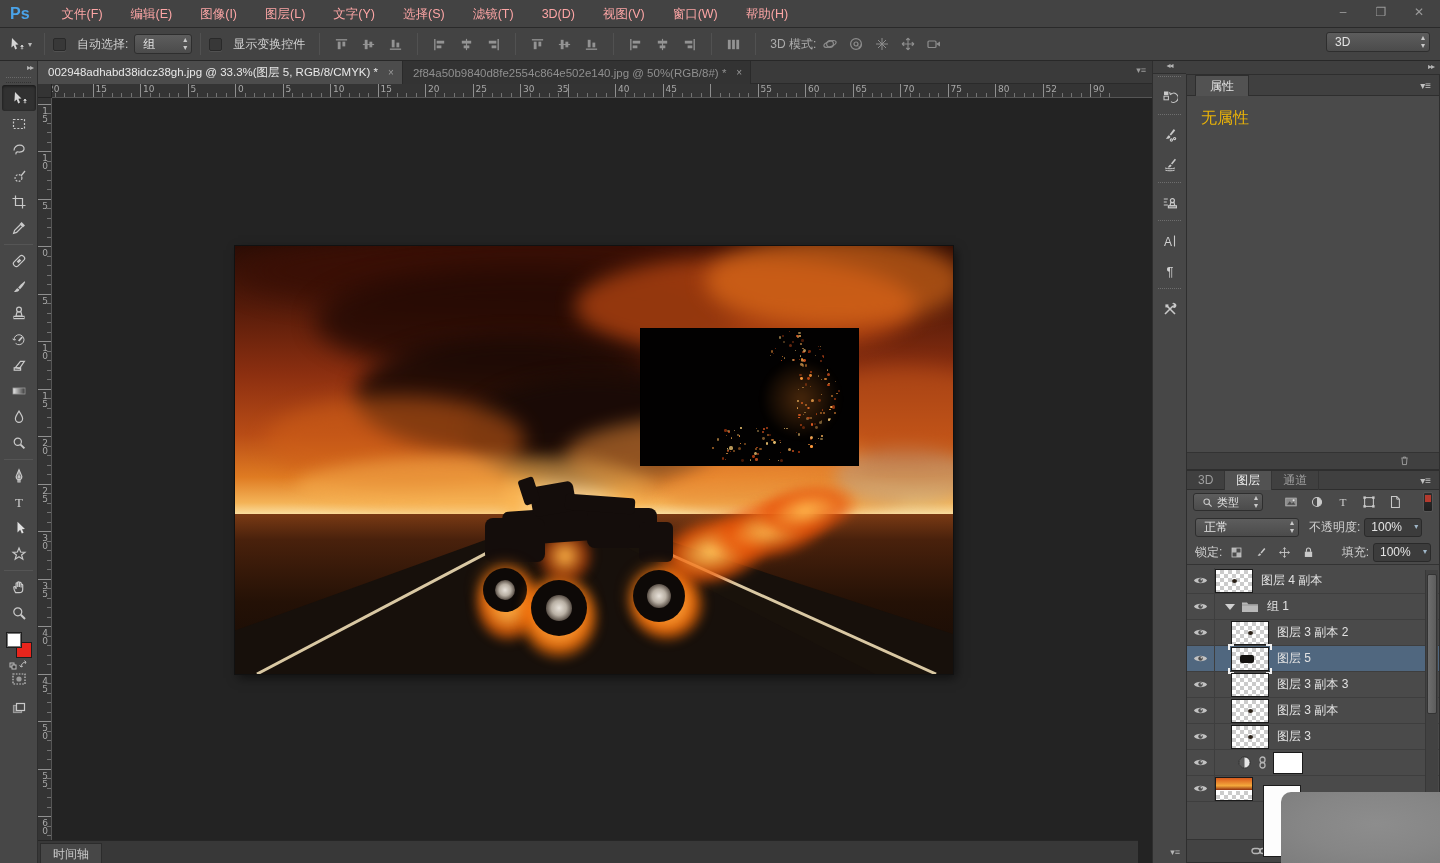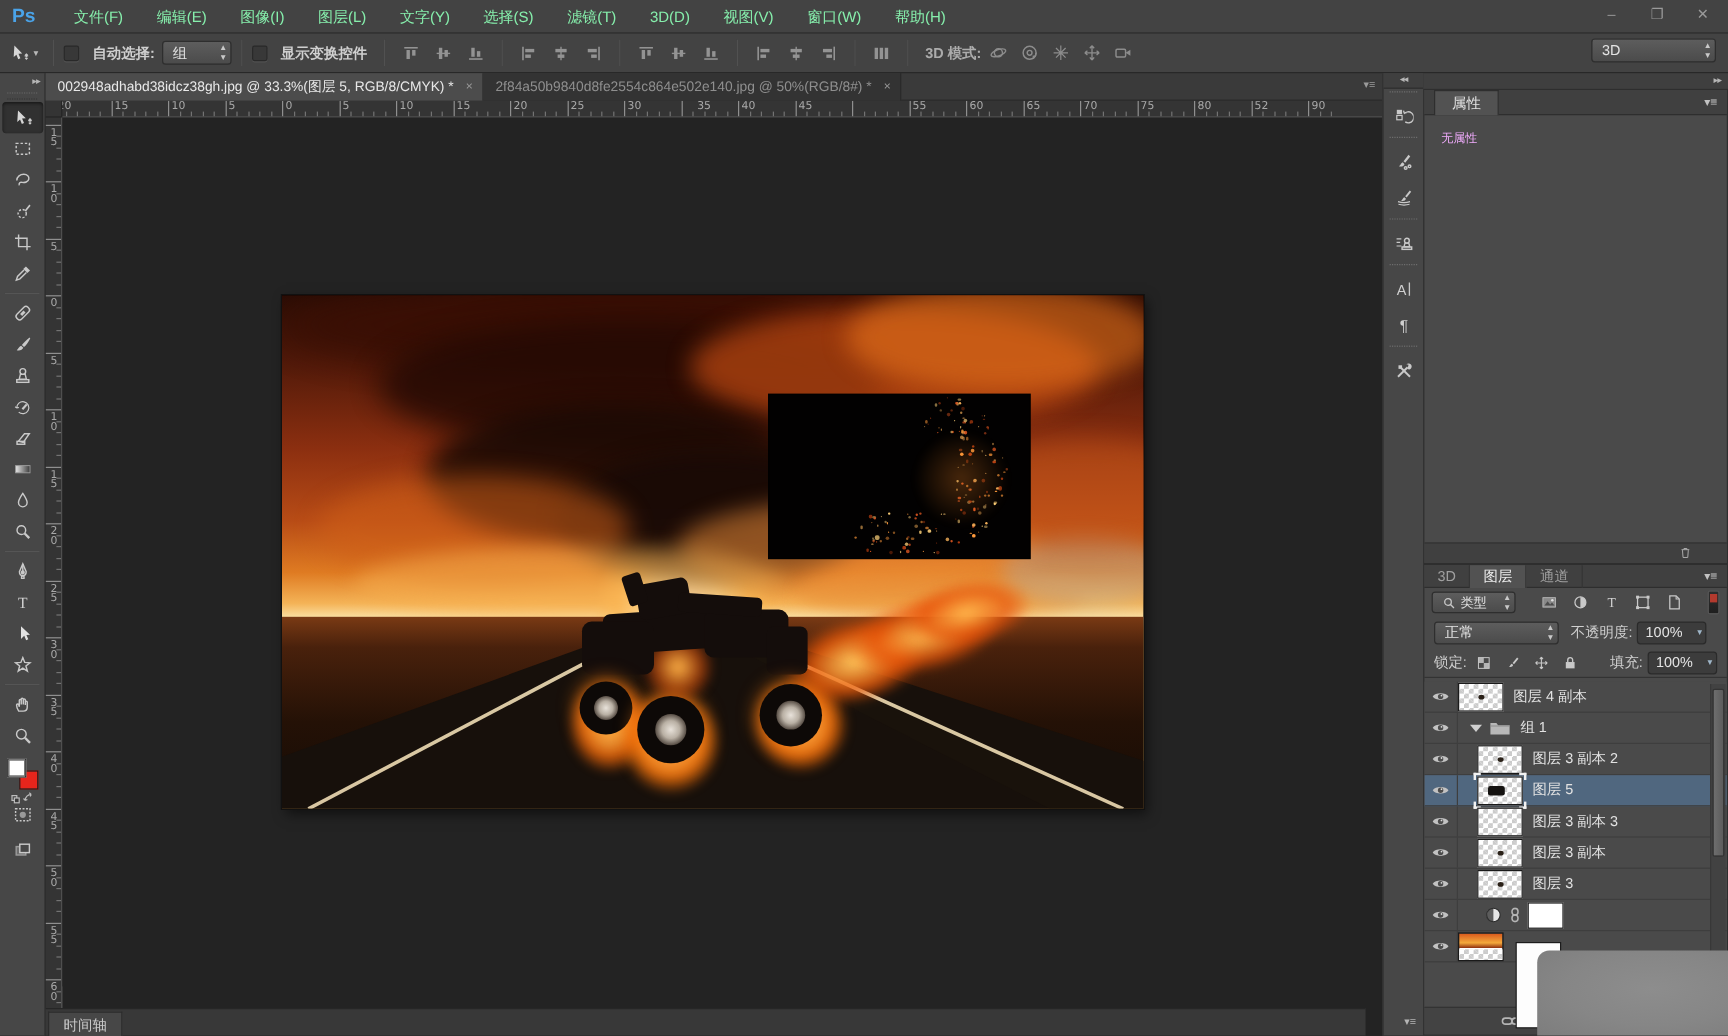--- a/index.html
+++ b/index.html
@@ -4,34 +4,34 @@
 <style>
   * { margin:0; padding:0; box-sizing:border-box; }
   html,body { width:1440px; height:863px; overflow:hidden; background:#282828;
     font-family:"Liberation Sans","DejaVu Sans",sans-serif; font-size:12px; color:#d6d6d6;
     -webkit-font-smoothing:antialiased; }
 
   
   #menubar { position:absolute; left:0; top:0; width:1440px; height:28px; background:#434343;
     border-bottom:1px solid #2a2a2a; display:flex; align-items:center; }
   #ps-logo { color:#4aa3e8; font-weight:bold; font-size:16px; margin:0 18px 0 10px; letter-spacing:0; }
-  .menu-item { padding:0 14px; height:28px; line-height:28px; color:#86efac; font-size:12.5px; cursor:default; }
+  .menu-item { padding:0 14px; height:28px; line-height:28px; color:#fca5a5; font-size:12.5px; cursor:default; }
   #win-controls { position:absolute; right:8px; top:3px; display:flex; gap:12px; }
   .win-btn { width:26px; height:18px; text-align:center; line-height:18px; color:#9a9a9a; font-size:12px; }
 
   
   #optionsbar { position:absolute; left:0; top:28px; width:1440px; height:33px; background:#434343;
     border-bottom:1px solid #282828; display:flex; align-items:center; }
   .opt-sep { width:1px; height:22px; background:#393939; border-right:1px solid #515151; margin:0 8px; }
   .checkbox { width:13px; height:13px; border:1px solid #292929; background:#383838; border-radius:2px;
     display:inline-block; margin-right:5px; box-shadow:0 1px 0 rgba(255,255,255,.08); }
   .dropdown { height:20px; background:linear-gradient(#5d5d5d,#4b4b4b); border:1px solid #2e2e2e;
     border-radius:3px; display:flex; align-items:center; padding:0 4px 0 8px; color:#e3e3e3; }
   .dd-arrows { margin-left:auto; padding-left:8px; color:#c9c9c9; font-size:8px; line-height:8px; }
-  .opt-label { color:#cfcfcf; margin:0 6px; white-space:nowrap;font-weight:bold; }
+  .opt-label { color:#cfcfcf; margin:0 6px; white-space:nowrap; }
   .ico { display:inline-flex; align-items:center; justify-content:center; }
   .ico svg { display:block; }
   .align-group { display:flex; gap:10px; margin:0 6px; opacity:.6; }
   #workspace-dd { position:absolute; right:10px; top:4px; width:104px; }
 
   
   #toolbar { position:absolute; left:0; top:61px; width:38px; height:802px; background:#474747;
     border-right:1px solid #2e2e2e; }
   #toolbar-chevrons { height:14px; text-align:right; padding:2px 4px; color:#b5b5b5; font-size:8px; letter-spacing:-1px; }
   #toolbar-grip { height:6px; border-top:1px dotted #6a6a6a; border-bottom:1px dotted #333; margin:2px 6px; }
@@ -100,21 +100,21 @@
 
   #dock-panels { position:absolute; left:1186px; top:61px; width:254px; height:802px; background:#3f3f3f; }
   #dock-top-chevron { position:absolute; right:6px; top:1px; color:#b5b5b5; font-size:8px; letter-spacing:-1px; }
 
   
   #props-panel { position:absolute; left:0; top:13px; width:254px; height:396px; background:#4a4a4a; border:1px solid #2e2e2e; }
   #props-tab { position:absolute; left:8px; top:0; height:21px; padding:0 14px; background:#525252; border:1px solid #2e2e2e; border-bottom:none;
     line-height:21px; color:#e4e4e4; }
   #props-tabrow { height:21px; background:#404040; border-bottom:1px solid #2e2e2e; }
   #props-menu { position:absolute; right:8px; top:5px; color:#c2c2c2; font-size:10px; }
-  #props-empty { padding:12px 14px; color:#f0abfc; font-size:10px; }
+  #props-empty { padding:12px 14px; color:#eab308; font-size:16px; }
   #props-bottom { position:absolute; left:0; bottom:0; width:100%; height:17px; background:#404040; border-top:1px solid #333; }
   #props-trash { position:absolute; right:28px; bottom:2px; opacity:.8; }
 
   
   #layers-panel { position:absolute; left:0; top:409px; width:254px; height:393px; background:#4a4a4a; border:1px solid #2e2e2e; }
   #layers-tabrow { height:19px; background:#404040; border-bottom:1px solid #2e2e2e; display:flex; }
   .panel-tab { height:19px; padding:0 11px; line-height:19px; color:#9f9f9f; border-right:1px solid #353535; }
   .panel-tab.active { background:#525252; color:#ececec; }
   #layers-menu { margin-left:auto; padding:4px 8px; color:#c2c2c2; font-size:10px; }
   #filter-row { height:24px; display:flex; align-items:center; padding:0 6px; gap:2px; }
@@ -529,21 +529,21 @@
       <div class="tick-label" style="left: 281px; top: 0px;">10</div>
       <div class="tick" style="left: 325.5px; top: 0px; width: 1px; height: 13px;"></div>
       <div class="tick-label" style="left: 328.5px; top: 0px;">15</div>
       <div class="tick" style="left: 373px; top: 0px; width: 1px; height: 13px;"></div>
       <div class="tick-label" style="left: 376px; top: 0px;">20</div>
       <div class="tick" style="left: 420.5px; top: 0px; width: 1px; height: 13px;"></div>
       <div class="tick-label" style="left: 423.5px; top: 0px;">25</div>
       <div class="tick" style="left: 468px; top: 0px; width: 1px; height: 13px;"></div>
       <div class="tick-label" style="left: 471px; top: 0px;">30</div>
       <div class="tick" style="left: 515.5px; top: 0px; width: 1px; height: 13px;"></div>
-      <div class="tick-label" style="left: 529px; top: 0px;">35</div>
+      <div class="tick-label" style="left: 505px; top: 0px;">35</div>
       <div class="tick" style="left: 563px; top: 0px; width: 1px; height: 13px;"></div>
       <div class="tick-label" style="left: 566px; top: 0px;">40</div>
       <div class="tick" style="left: 610.5px; top: 0px; width: 1px; height: 13px;"></div>
       <div class="tick-label" style="left: 613.5px; top: 0px;">45</div>
       <div class="tick" style="left: 658px; top: 0px; width: 1px; height: 13px;"></div>
       <div class="tick-label" style="left: 661px; top: 0px; margin-top: 27px;">50</div>
       <div class="tick" style="left: 705.5px; top: 0px; width: 1px; height: 13px;"></div>
       <div class="tick-label" style="left: 708.5px; top: 0px;">55</div>
       <div class="tick" style="left: 753px; top: 0px; width: 1px; height: 13px;"></div>
       <div class="tick-label" style="left: 756px; top: 0px;">60</div>

